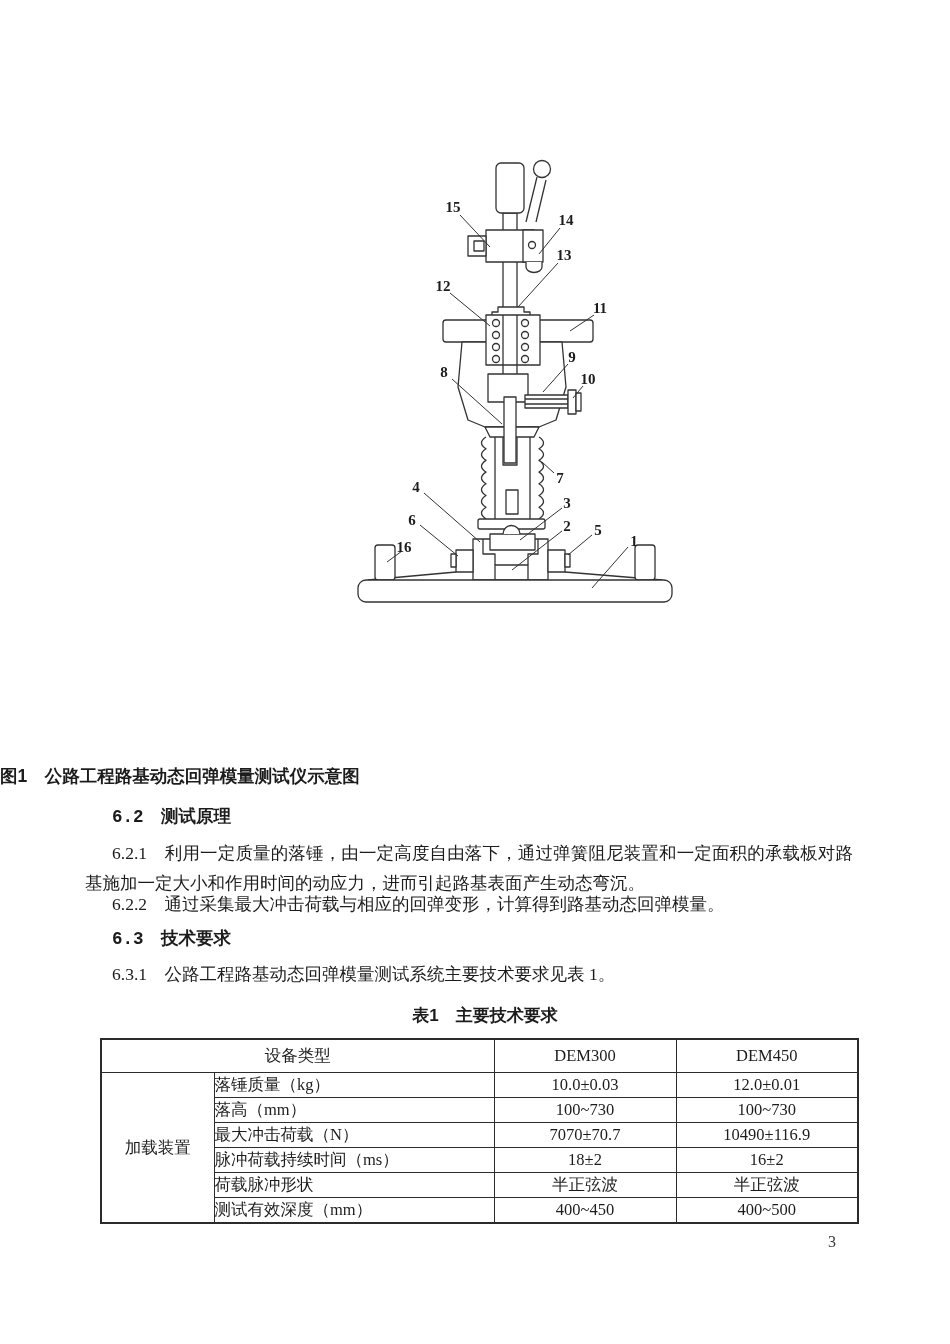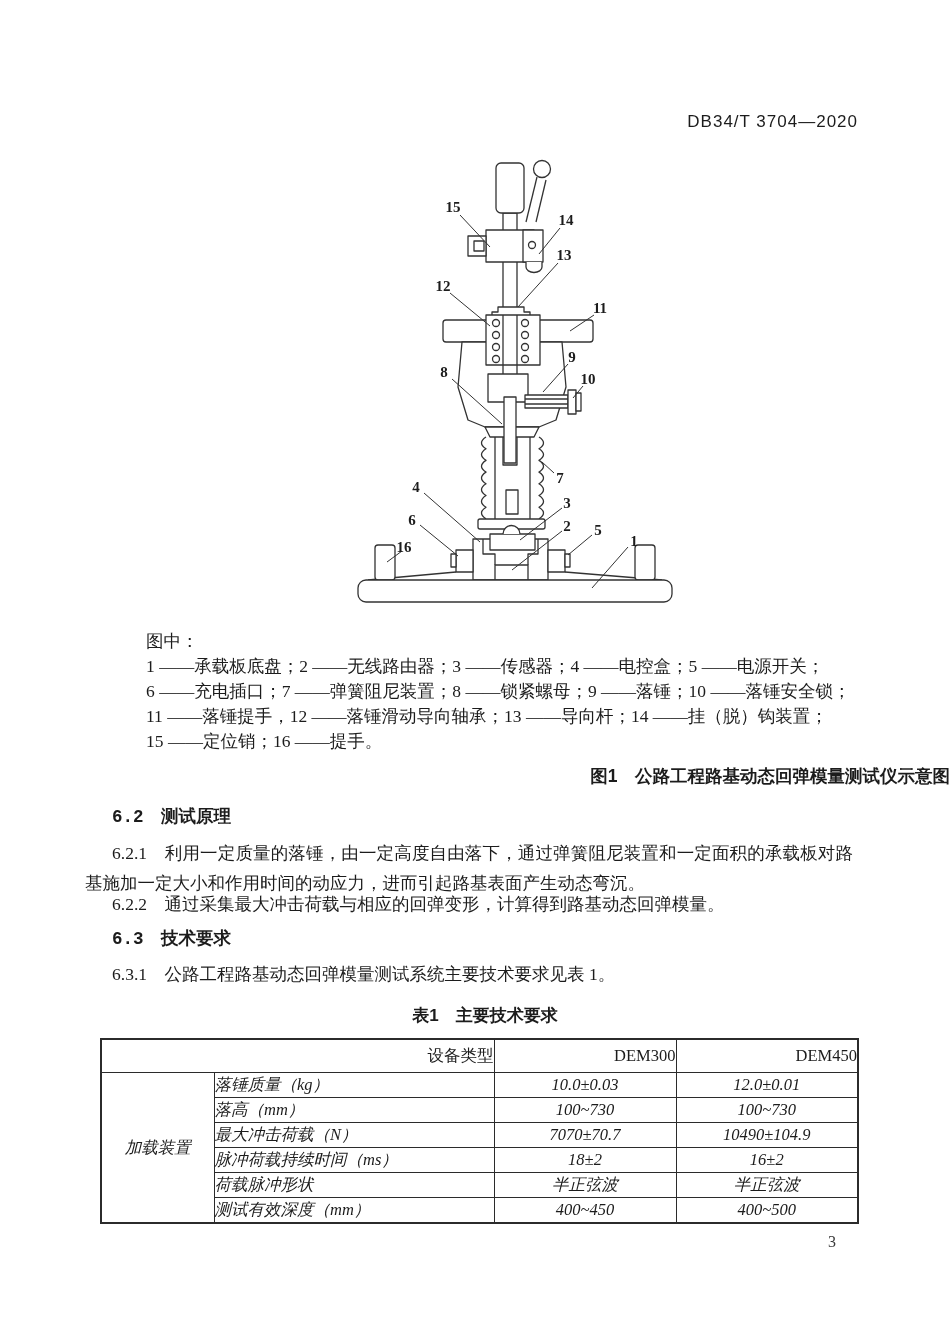--- a/index.html
+++ b/index.html
@@ -14,53 +14,52 @@
   }
   .figure-wrap{position:absolute;left:340px;top:152px;width:350px;height:465px;}
   .figure-wrap svg{display:block;}
   .fig-label{font-family:"Liberation Serif", serif;font-weight:bold;font-size:15px;fill:#1c1c1c;}
   .legend{
     position:absolute;left:146px;top:629px;width:732px;
     font-size:17.5px;line-height:25px;
   }
   .legend div{white-space:nowrap;}
   .fig-caption{
-    position:absolute;left:0;width:950px;top:764px;text-align:right;
+    position:absolute;left:0;width:950px;top:764px;text-align:left;
     font-family:"Liberation Sans", sans-serif;font-weight:bold;font-size:17.5px;
   }
   .sec-heading{
     position:absolute;left:112px;
     font-family:Liberation Mono, monospace;font-weight:bold;font-size:17.5px;
   }
   .para{
     position:absolute;left:85px;width:768px;
     font-size:17.5px;line-height:30px;text-indent:27px;text-align:justify;
   }
   .table-caption{
     position:absolute;left:0;width:950px;top:1004px;text-align:center;
     font-family:"Liberation Sans", sans-serif;font-weight:bold;font-size:17px;padding-left:10px;
   }
   table.spec{
     position:absolute;left:100px;top:1038px;width:757px;
     border-collapse:collapse;table-layout:fixed;
     font-size:16.5px;border:2px solid #2b2b2b;
   }
   table.spec td{border:1px solid #2b2b2b;padding:0;vertical-align:middle;}
-  table.spec tr.hdr td{height:32px;text-align:right;border-bottom:1.5px solid #2b2b2b;}
-  table.spec tr.row td{height:24px;font-style:italic;}
+  table.spec tr.hdr td{height:32px;text-align:center;border-bottom:1.5px solid #2b2b2b;}
+  table.spec tr.row td{height:24px;}
   td.c{text-align:center;}
   td.param{text-align:left;padding-left:14px;}
   .page-num{position:absolute;top:1233px;left:828px;font-size:16px;color:#3a3a3a;}
 </style>
 </head>
 <body>
 
 <div class="page">
 
-  <div class="header-code">DB34/T 3704—2020</div>
 
   <div class="figure-wrap">
     <svg width="350" height="465" viewBox="0 0 350 465">
       <g stroke="#333" stroke-width="1.3" fill="none" stroke-linejoin="round">
 
         <rect x="163" y="61" width="14" height="252"></rect>
 
         <rect x="156" y="11" width="28" height="50" rx="5" fill="#fff"></rect>
 
         <line x1="186" y1="70" x2="197" y2="25"></line>
@@ -163,27 +162,20 @@
         <text class="fig-label" x="227" y="356">3</text>
         <text class="fig-label" x="72" y="373">6</text>
         <text class="fig-label" x="227" y="379">2</text>
         <text class="fig-label" x="258" y="383">5</text>
         <text class="fig-label" x="64" y="400">16</text>
         <text class="fig-label" x="294" y="394">1</text>
       </g>
     </svg>
   </div>
 
-  <div class="legend">
-    <div>图中：</div>
-    <div>1 ——承载板底盘；2 ——无线路由器；3 ——传感器；4 ——电控盒；5 ——电源开关；</div>
-    <div>6 ——充电插口；7 ——弹簧阻尼装置；8 ——锁紧螺母；9 ——落锤；10 ——落锤安全锁；</div>
-    <div>11 ——落锤提手，12 ——落锤滑动导向轴承；13 ——导向杆；14 ——挂（脱）钩装置；</div>
-    <div>15 ——定位销；16 ——提手。</div>
-  </div>
 
   <div class="fig-caption">图1　公路工程路基动态回弹模量测试仪示意图</div>
 
   <div class="sec-heading" style="top:804px">6.2　测试原理</div>
   <div class="para" style="top:838px">6.2.1　利用一定质量的落锤，由一定高度自由落下，通过弹簧阻尼装置和一定面积的承载板对路基施加一定大小和作用时间的动应力，进而引起路基表面产生动态弯沉。</div>
   <div class="para" style="top:889px">6.2.2　通过采集最大冲击荷载与相应的回弹变形，计算得到路基动态回弹模量。</div>
 
   <div class="sec-heading" style="top:926px">6.3　技术要求</div>
   <div class="para" style="top:959px">6.3.1　公路工程路基动态回弹模量测试系统主要技术要求见表 1。</div>
 
@@ -209,21 +201,21 @@
       <td class="c">12.0±0.01</td>
     </tr>
     <tr class="row">
       <td class="param">落高（mm）</td>
       <td class="c">100~730</td>
       <td class="c">100~730</td>
     </tr>
     <tr class="row">
       <td class="param">最大冲击荷载（N）</td>
       <td class="c">7070±70.7</td>
-      <td class="c">10490±104.9</td>
+      <td class="c">10490±116.9</td>
     </tr>
     <tr class="row">
       <td class="param">脉冲荷载持续时间（ms）</td>
       <td class="c">18±2</td>
       <td class="c">16±2</td>
     </tr>
     <tr class="row">
       <td class="param">荷载脉冲形状</td>
       <td class="c">半正弦波</td>
       <td class="c">半正弦波</td>

